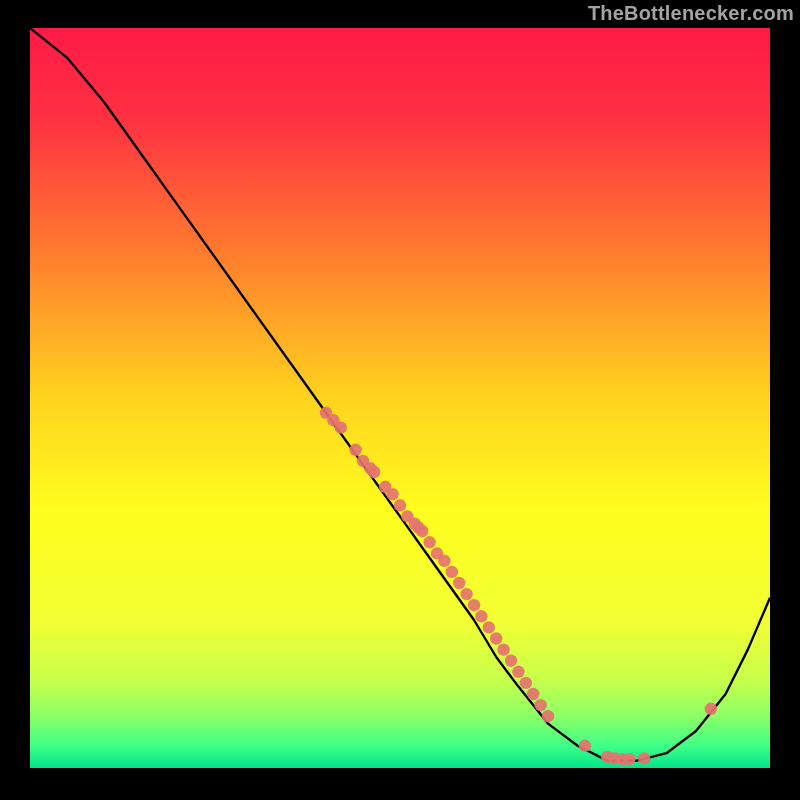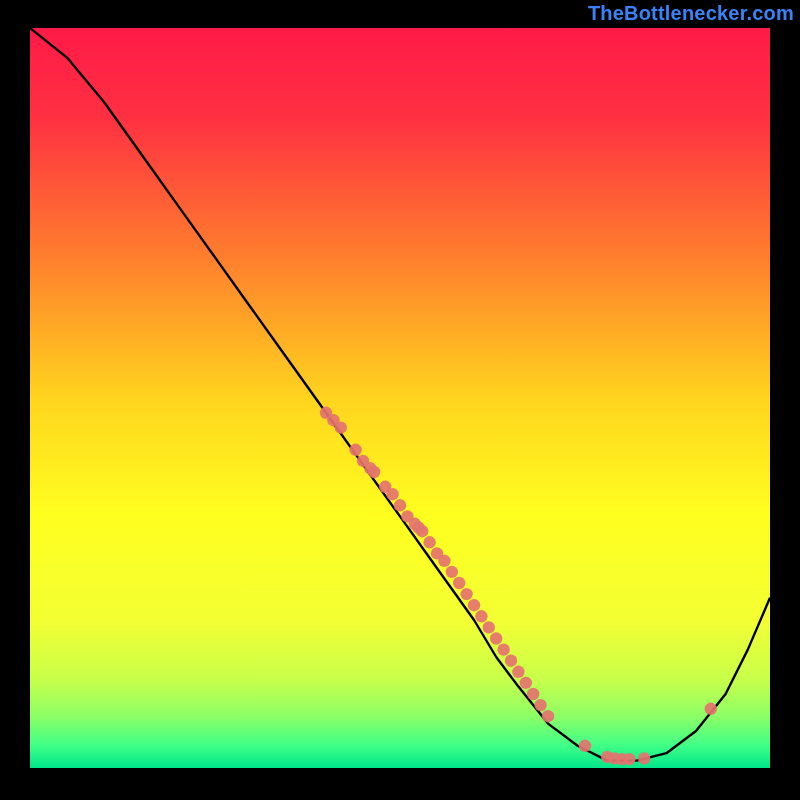--- a/index.html
+++ b/index.html
@@ -14,21 +14,21 @@
   .outer {
     position: relative;
     width: 800px;
     height: 800px;
     background: #000;
   }
   .watermark {
     position: absolute;
     top: 2px;
     right: 6px;
-    color: #3b82f6;
+    color: #a3a3a3;
     font-size: 20px;
     font-weight: 600;
     letter-spacing: 0.2px;
     z-index: 20;
   }
   .plot {
     position: absolute;
     left: 30px;
     top: 28px;
     width: 740px;

